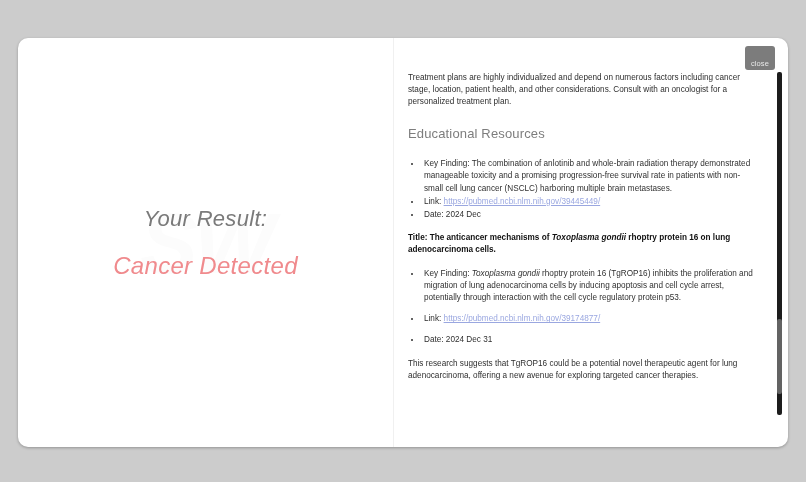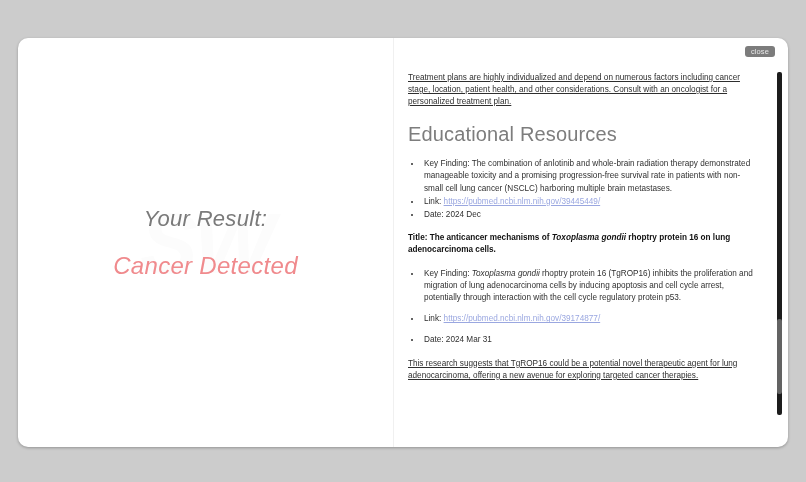--- a/index.html
+++ b/index.html
@@ -31,21 +31,21 @@
   
   #close-btn {
     position: absolute;
     right: 13px;
     top: 8px;
     background: #7c7c7c;
     color: #e8e8e8;
     font-size: 7.5px;
     line-height: 11px;
     height: 11px;
-    padding: 0 6px;
+    padding: 12px 6px;
     border: none;
     border-radius: 3px;
     font-family: "Liberation Sans", sans-serif;
     cursor: pointer;
     z-index: 20;
     letter-spacing: 0.1px;
   }
 
   
   #dialog-body {
@@ -114,24 +114,23 @@
     overflow: hidden;
     font-size: 8.2px;
     line-height: 12.1px;
     color: #303030;
   }
   #content-scroll p {
     margin: 0 0 12px 0;
   }
   .para {
     color: #2e2e2e;
-    text-decoration: underline;
   }
   h2.section-heading {
-    font-size: 20px;
+    font-size: 13px;
     font-weight: 300;
     color: #7d7d7d;
     margin: 20px 0 18px 0;
     letter-spacing: 0.15px;
   }
   .res-title {
     font-weight: bold;
     color: #111111;
     margin: 0 0 7px 0;
     font-size: 8.2px;
@@ -205,21 +204,21 @@
           <li><span class="lbl">Link:</span> <a class="ext-link" href="#">https://pubmed.ncbi.nlm.nih.gov/39445449/</a></li>
           <li><span class="lbl">Date:</span> <span>2024 Dec</span></li>
         </ul>
 
 
         <p class="res-title"><span>Title:</span> <span>The anticancer mechanisms of </span><em>Toxoplasma gondii</em><span> rhoptry protein 16 on lung adenocarcinoma cells.</span></p>
 
         <ul class="findings">
           <li class="spaced"><span class="lbl">Key Finding:</span> <em>Toxoplasma gondii</em><span> rhoptry protein 16 (TgROP16) inhibits the proliferation and migration of lung adenocarcinoma cells by inducing apoptosis and cell cycle arrest, potentially through interaction with the cell cycle regulatory protein p53.</span></li>
           <li class="spaced"><span class="lbl">Link:</span> <a class="ext-link" href="#">https://pubmed.ncbi.nlm.nih.gov/39174877/</a></li>
-          <li><span class="lbl">Date:</span> <span>2024 Mar 31</span></li>
+          <li><span class="lbl">Date:</span> <span>2024 Dec 31</span></li>
         </ul>
 
         <p class="para">This research suggests that TgROP16 could be a potential novel therapeutic agent for lung adenocarcinoma, offering a new avenue for exploring targeted cancer therapies.</p>
 
       </div>
 
       <div id="scrollbar-track">
         <div id="scrollbar-thumb"></div>
       </div>
 

